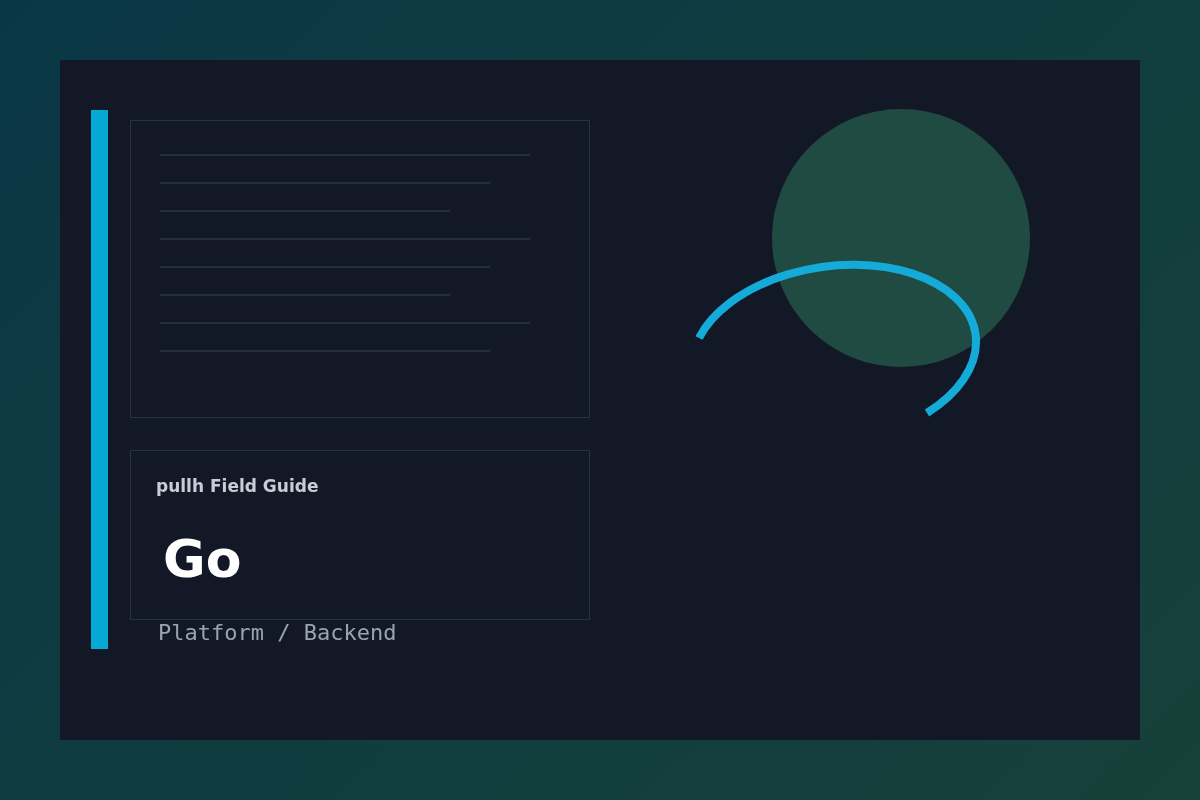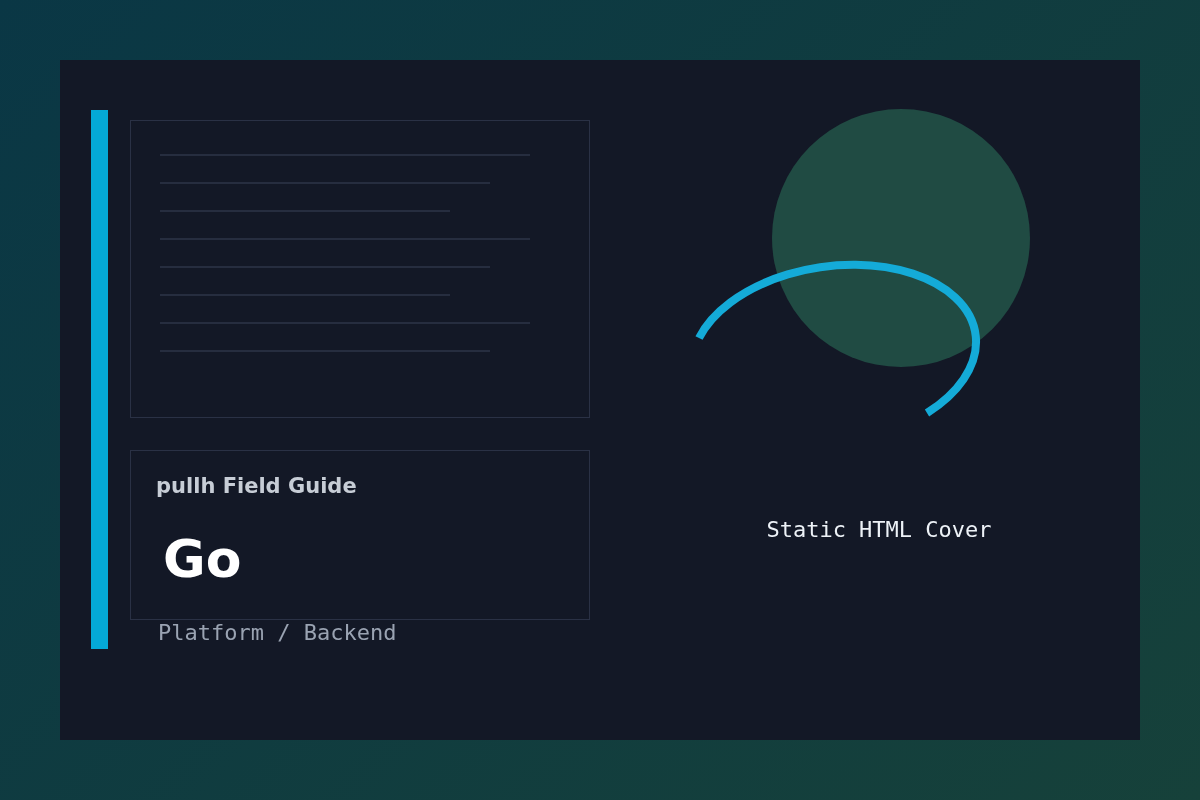--- a/index.html
+++ b/index.html
@@ -29,21 +29,21 @@
   }
   .skeleton-box { left: 70px; top: 60px; width: 460px; height: 298px; }
   .skel-lines {
     padding: 33px 0 0 29px;
     display: flex; flex-direction: column; gap: 26px;
   }
   .skel-line { height: 2px; background: var(--skeleton-line); }
   .title-box { left: 70px; top: 390px; width: 460px; height: 170px; }
   .kicker {
     position: absolute; left: 25px; top: 25px;
-    font-size: 21px; font-weight: bold; line-height: 21px;
+    font-size: 17px; font-weight: bold; line-height: 21px;
     color: var(--kicker-color);
   }
   .cover-title {
     position: absolute; left: 32px; top: 76px;
     font-size: 52px; font-weight: bold; line-height: 64px;
     color: #ffffff;
   }
   .cover-subtitle {
     position: absolute; left: 27px; top: 120px;
     font-family: "DejaVu Sans Mono", "Liberation Mono", monospace;
@@ -84,16 +84,15 @@
           <div class="skel-line" style="width: 330px;"></div>
         </div>
     </div>
 
     <div class="panel title-box">
       <div class="kicker">pullh Field Guide</div>
       <div class="cover-title">Go</div>
       <div class="cover-subtitle">Platform / Backend</div>
     </div>
 
-    <div class="caption">Static HTML Cover</div>
 
   </div>
 </div>
 
 </body></html>

